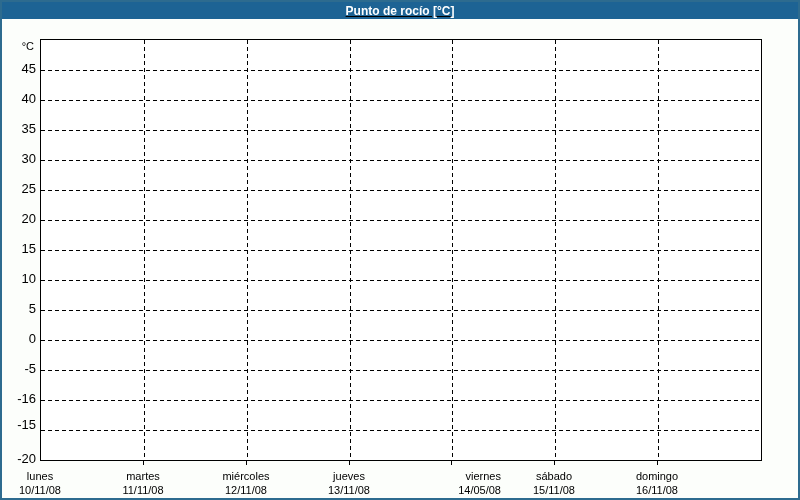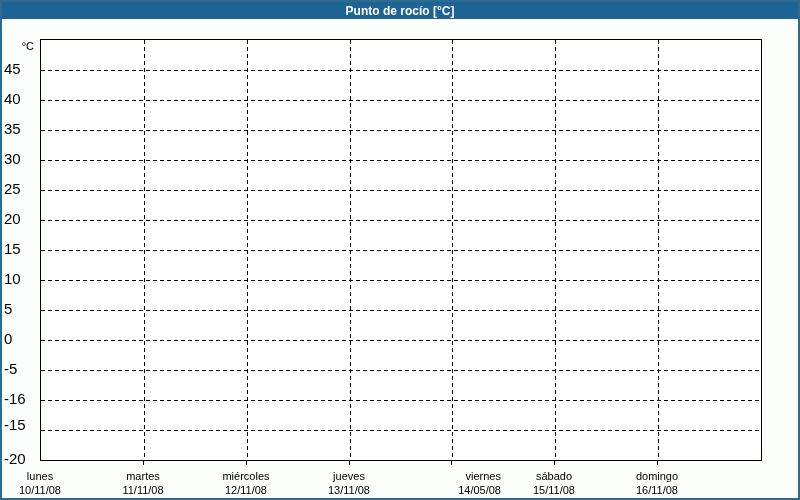--- a/index.html
+++ b/index.html
@@ -6,41 +6,41 @@
   html,body { width:800px; height:500px; font-family:"Liberation Sans", sans-serif; }
 
   .window {
     position:absolute; left:0; top:0; width:800px; height:500px;
     border:2px solid #2d6b8f;
     background:#fcfefb;
   }
   .titlebar {
     position:absolute; left:0; top:0; right:0; height:17px;
     background:#1d6394;
-    display:flex; align-items:center; justify-content:center;
+    display:flex; align-items:center; justify-content:center;text-decoration:underline;
   }
   .titlebar .title {
     color:#ffffff; font-weight:bold; font-size:12px; letter-spacing:0;
   }
   .plot {
     position:absolute; left:38px; top:37px; width:722px; height:422px;
     background:#ffffff; border:1px solid #000000;
   }
   .grid-layer { position:absolute; left:0; top:0; width:720px; height:420px; }
   .hgrid {
     position:absolute; left:0; width:720px; height:1px;
     background:repeating-linear-gradient(to right, #000 0 4px, transparent 4px 7px);
   }
   .vgrid {
     position:absolute; top:0; height:420px; width:1px;
     background:repeating-linear-gradient(to bottom, #000 0 4px, transparent 4px 7px);
   }
   .ylabel {
     position:absolute; left:2px; width:32px; height:14px;
-    text-align:left; font-size:15px; color:#000; line-height:14px;
+    text-align:right; font-size:13px; color:#000; line-height:14px;
   }
   .unit-label {
     position:absolute; left:2px; top:37px; width:30px; height:14px;
     text-align:right; font-size:11px; color:#000; line-height:14px;
   }
   .xlabel {
     position:absolute; top:467px; width:100px;
     text-align:center; font-size:11px; color:#000; line-height:14px;
   }
   .xlabel span { display:block; }

